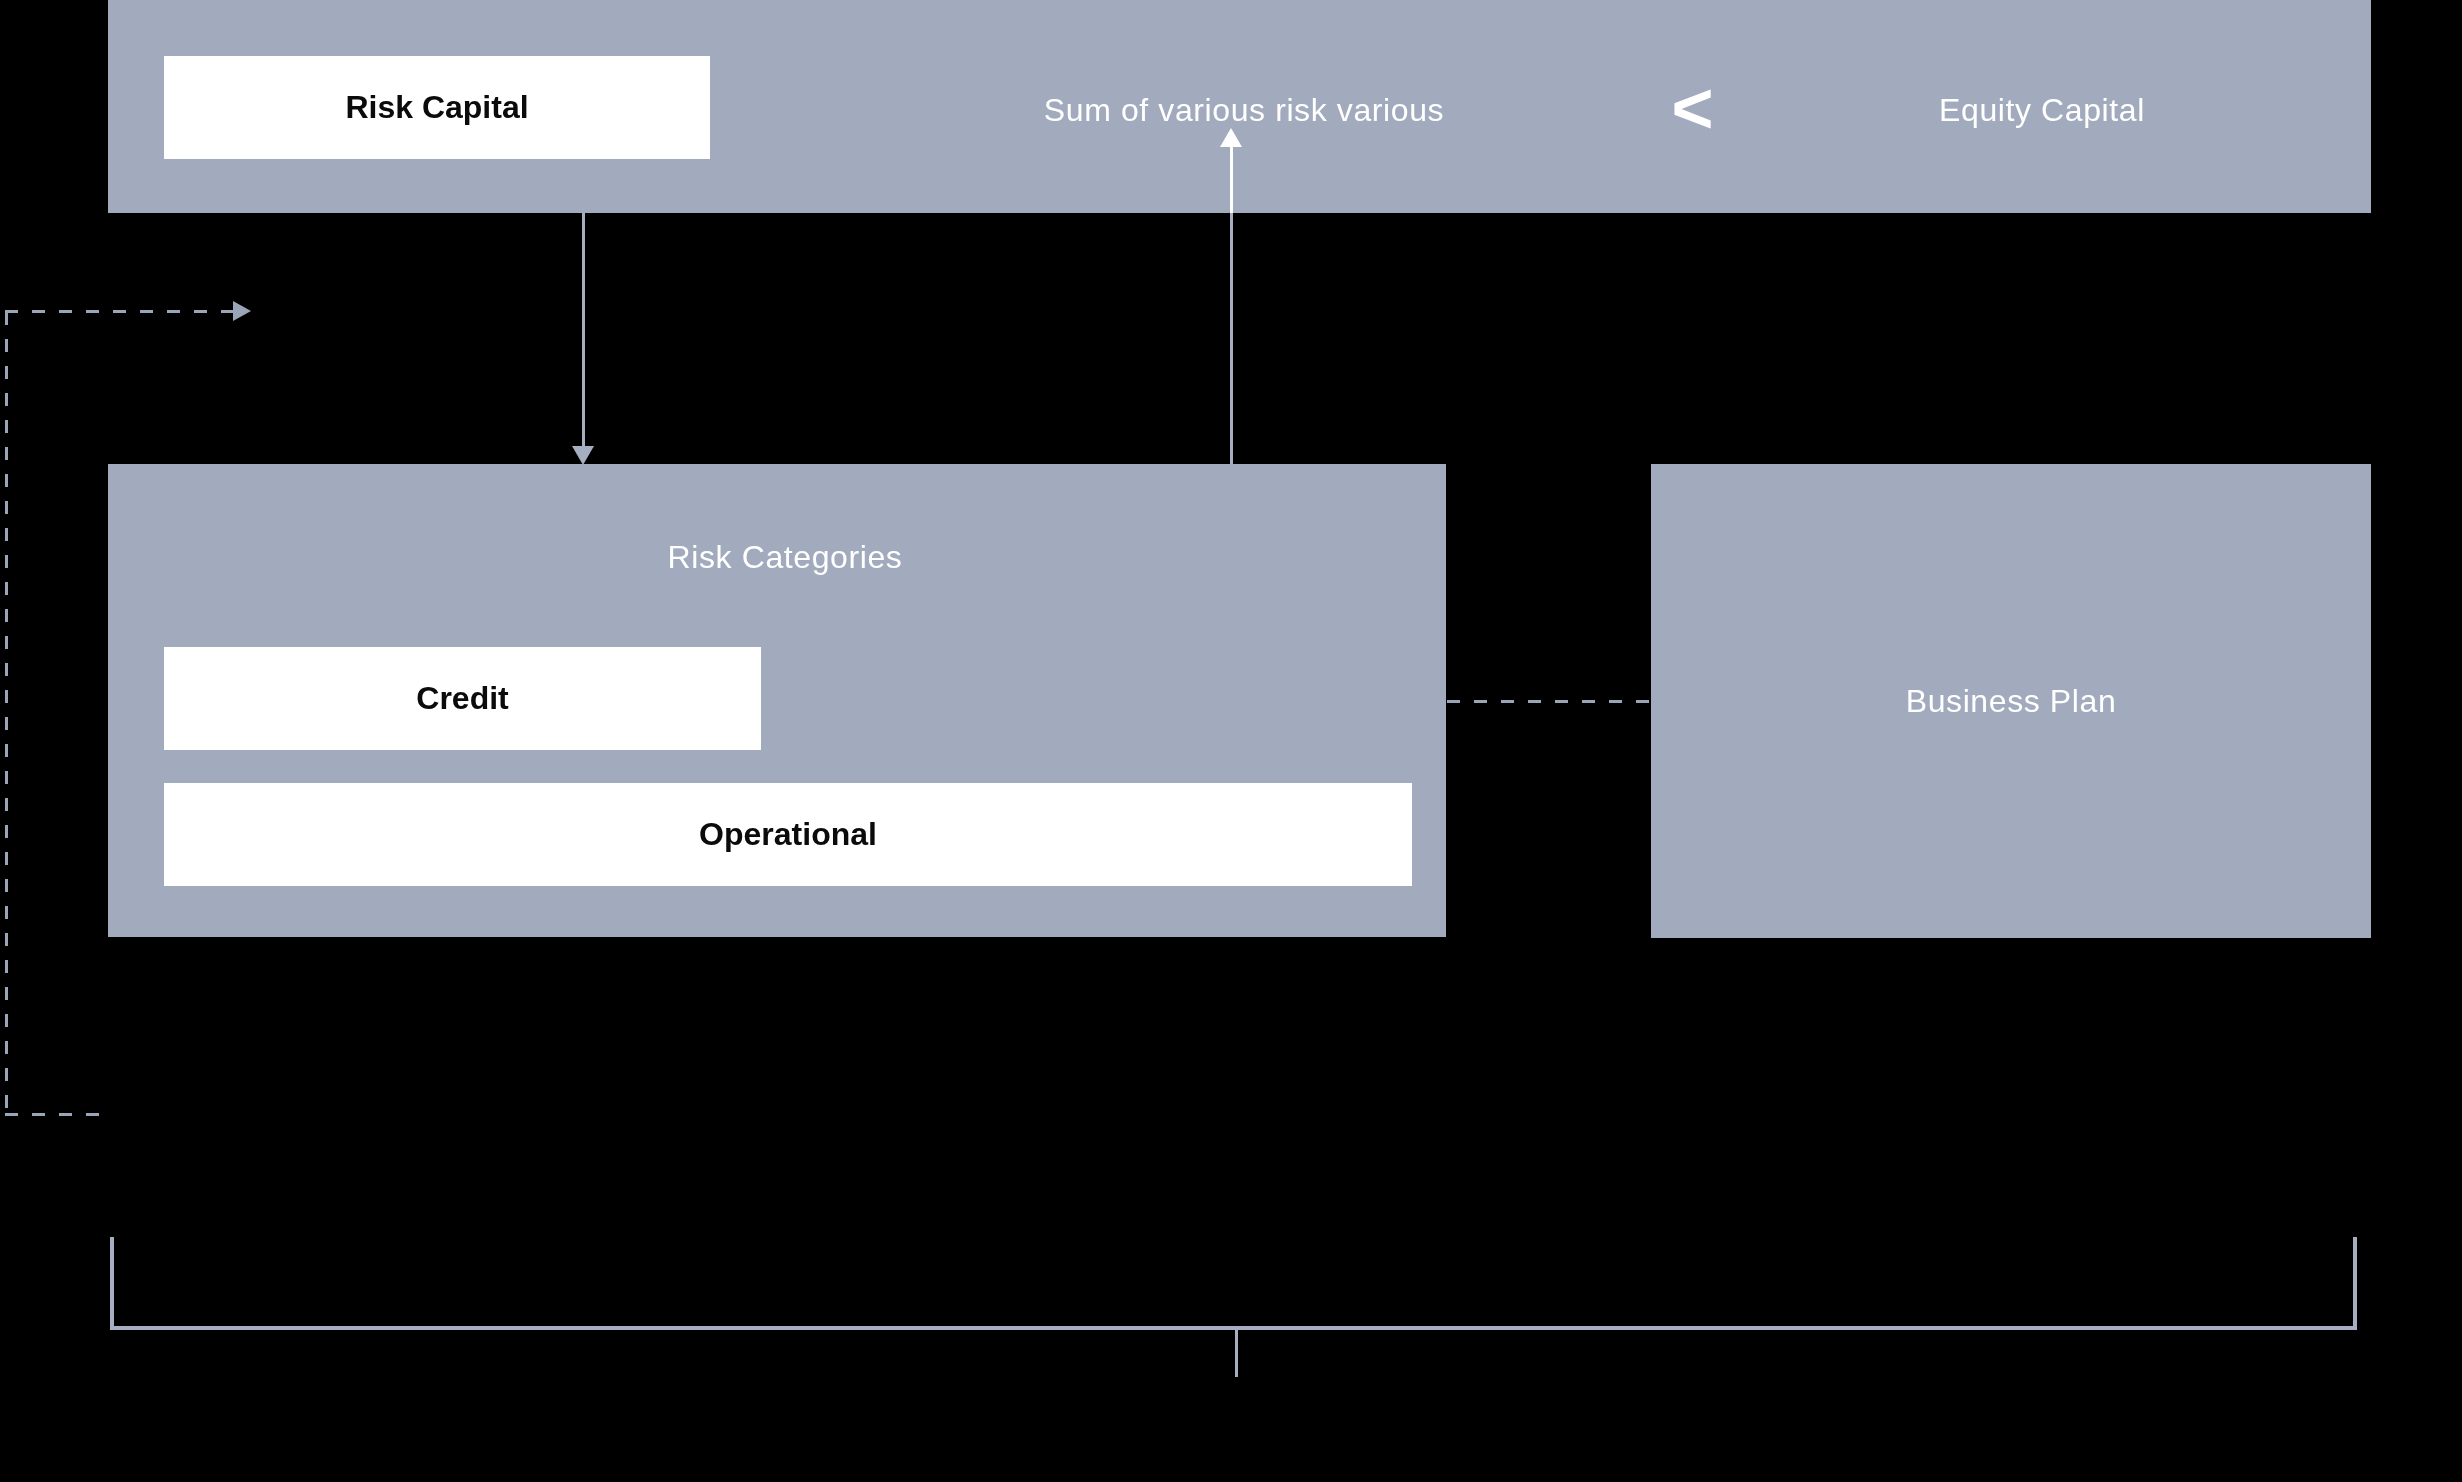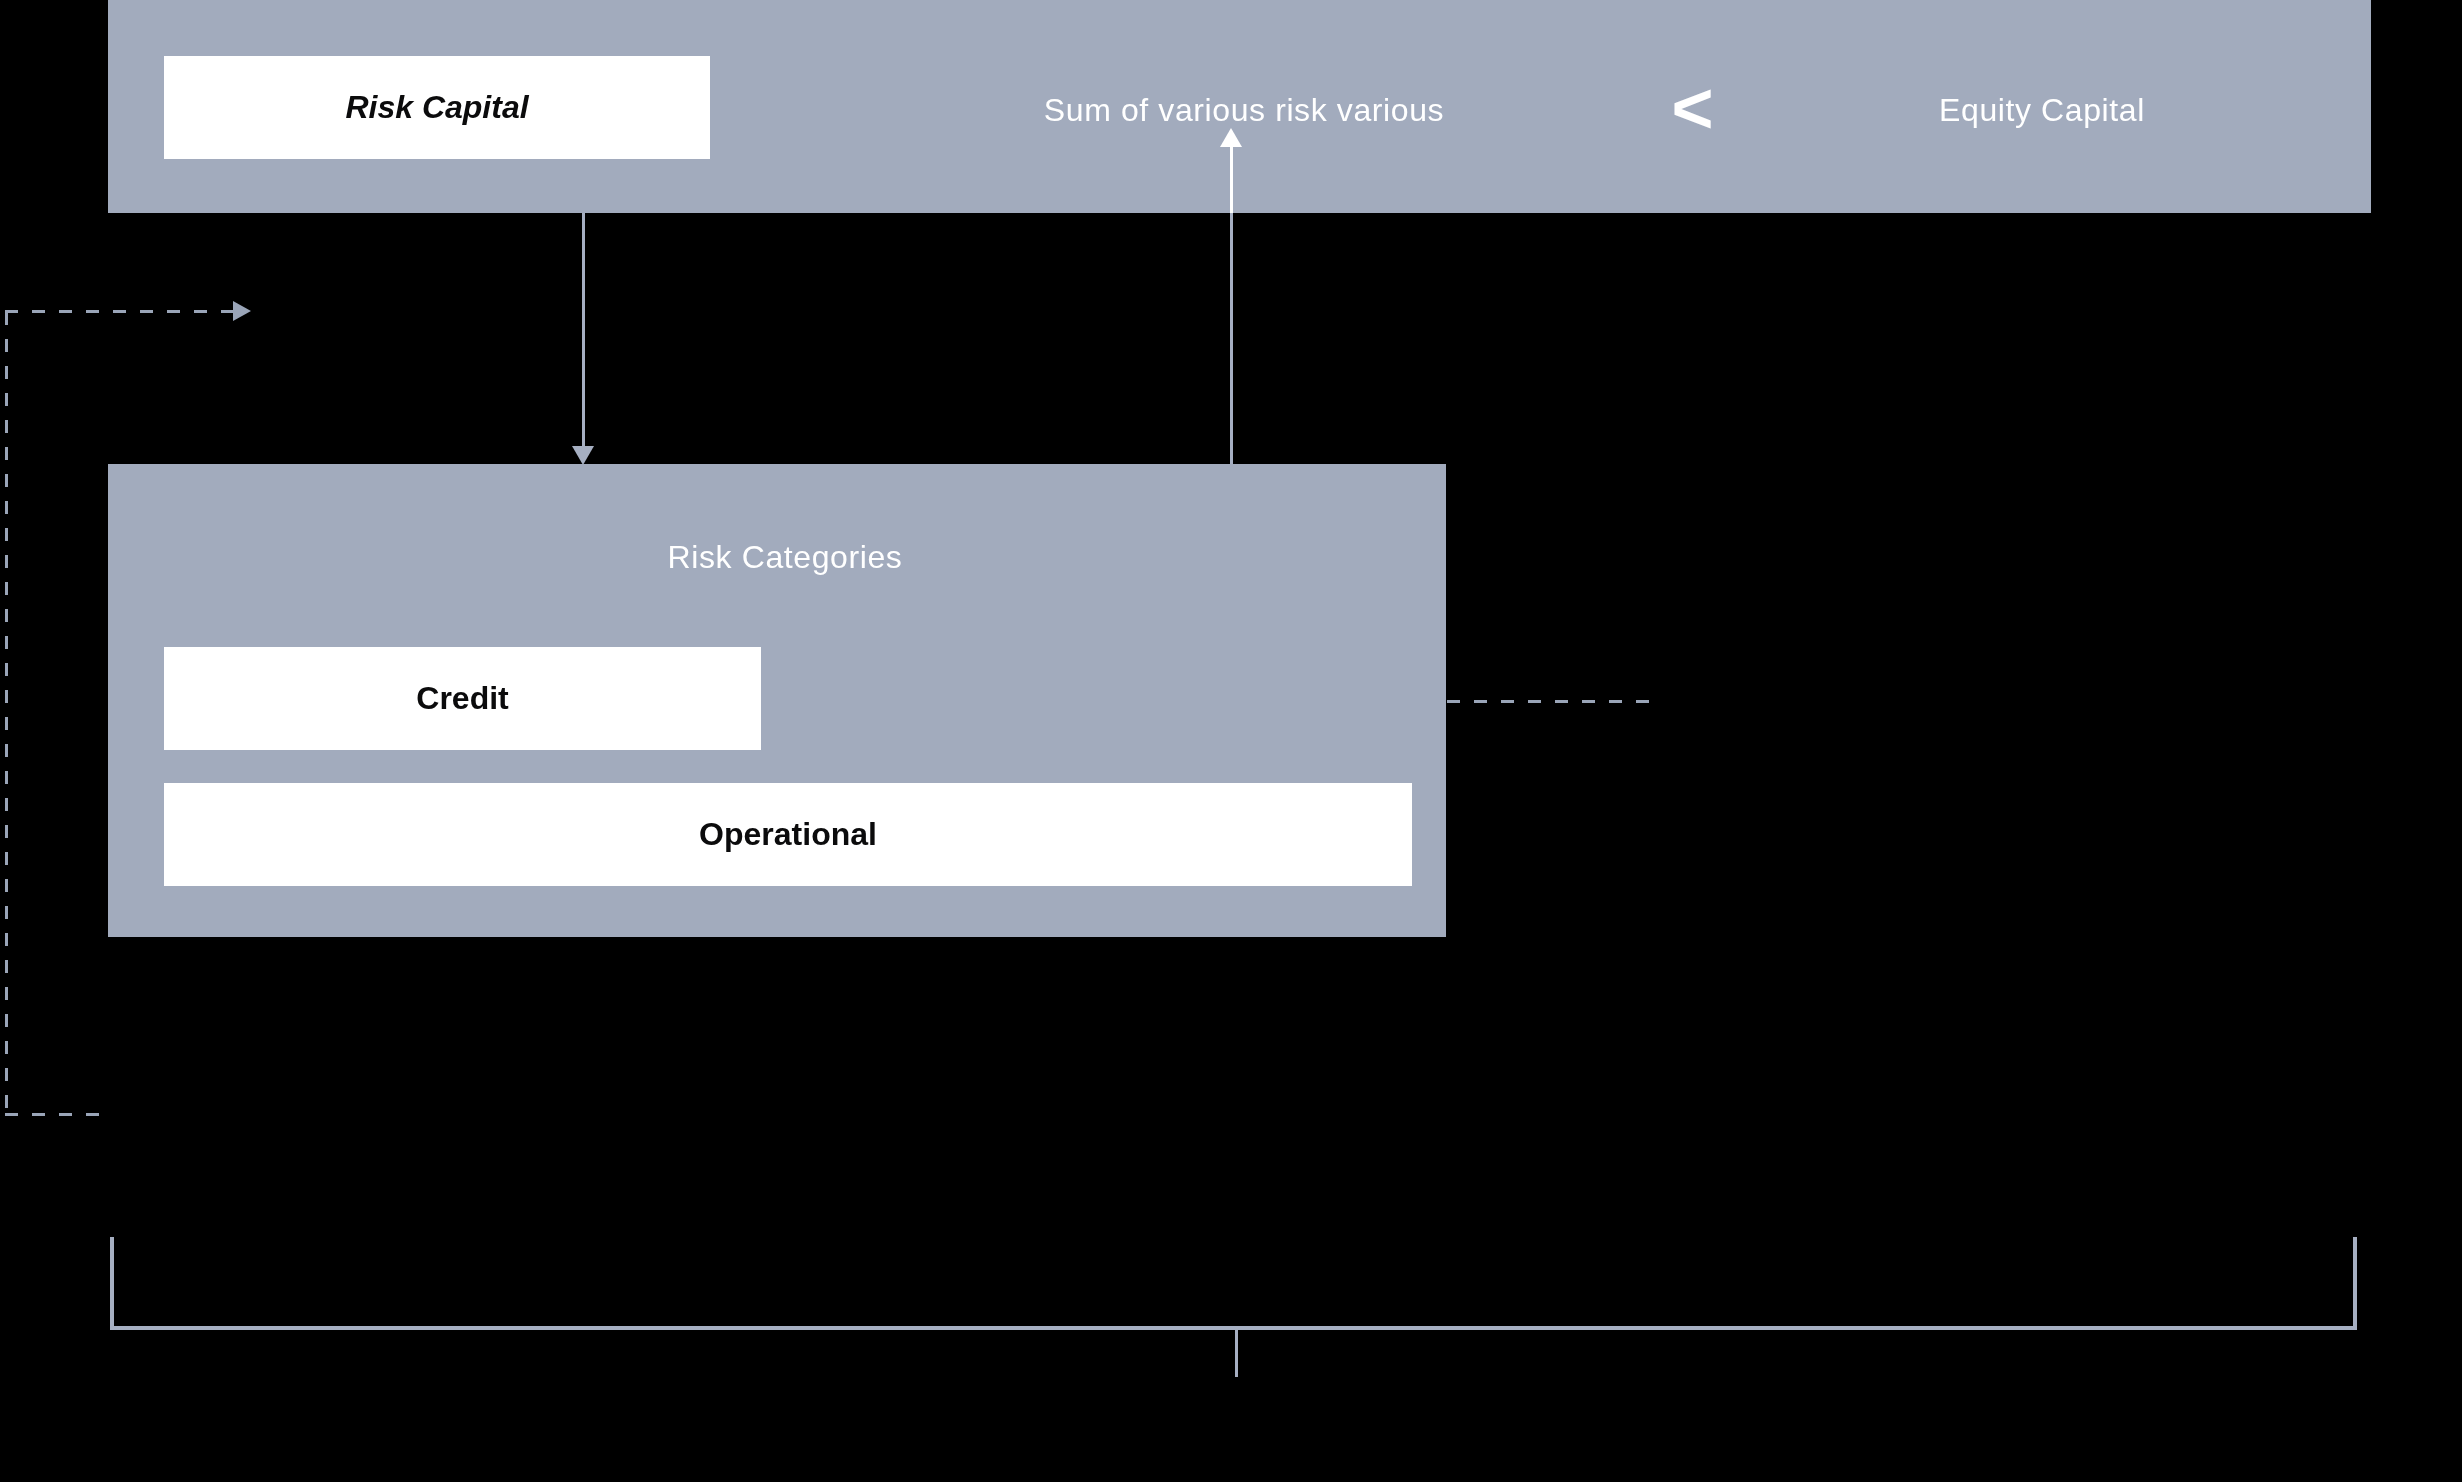--- a/index.html
+++ b/index.html
@@ -21,21 +21,21 @@
     overflow:hidden;
   }
   .abs{position:absolute;}
   .flexc{display:flex;align-items:center;justify-content:center;}
   .gray-panel{background:var(--panel);}
   .white-box{background:var(--white);color:var(--box-text);font-weight:700;font-size:32px;}
   .wlabel{color:var(--panel-text);font-size:32px;font-weight:400;letter-spacing:0.6px;}
 
   
   .topbar{left:108px;top:0;width:2263px;height:213px;}
-  .risk-capital{left:164px;top:56px;width:546px;height:103px;font-style:italic;}
+  .risk-capital{left:164px;top:56px;width:546px;height:103px;}
   .sum-label{left:999px;top:84px;width:490px;height:53px;}
   .lt{left:1648px;top:60px;width:89px;height:95px;color:var(--panel-text);font-size:72px;font-weight:700;}
   .equity{left:1797px;top:84px;width:490px;height:53px;}
 
   
   .down-shaft{left:582px;top:213px;width:2.8px;height:233px;background:var(--shaft);}
   .down-head{left:572px;top:446px;width:0;height:0;
     border-left:11.7px solid transparent;border-right:11.7px solid transparent;
     border-top:19px solid var(--shaft);}
   .up-shaft-gray{left:1230px;top:213px;width:2.8px;height:251px;background:var(--shaft);}
@@ -101,20 +101,23 @@
   </div>
   <div class="abs credit white-box flexc">
     <span>Credit</span>
   </div>
   <div class="abs operational white-box flexc">
     <span>Operational</span>
   </div>
 
   <div class="abs dash-h rc-bp-dash"></div>
 
+  <div class="abs bp-box gray-panel flexc wlabel">
+    <span>Business Plan</span>
+  </div>
 
 
   <div class="abs dash-h dash-to-alm"></div>
   <div class="abs dash-v dash-vertical"></div>
   <div class="abs dash-h dash-top"></div>
   <div class="abs dash-arrow-head"></div>
 
   <div class="abs br bracket-left"></div>
   <div class="abs br bracket-right"></div>
   <div class="abs br bracket-h"></div>

